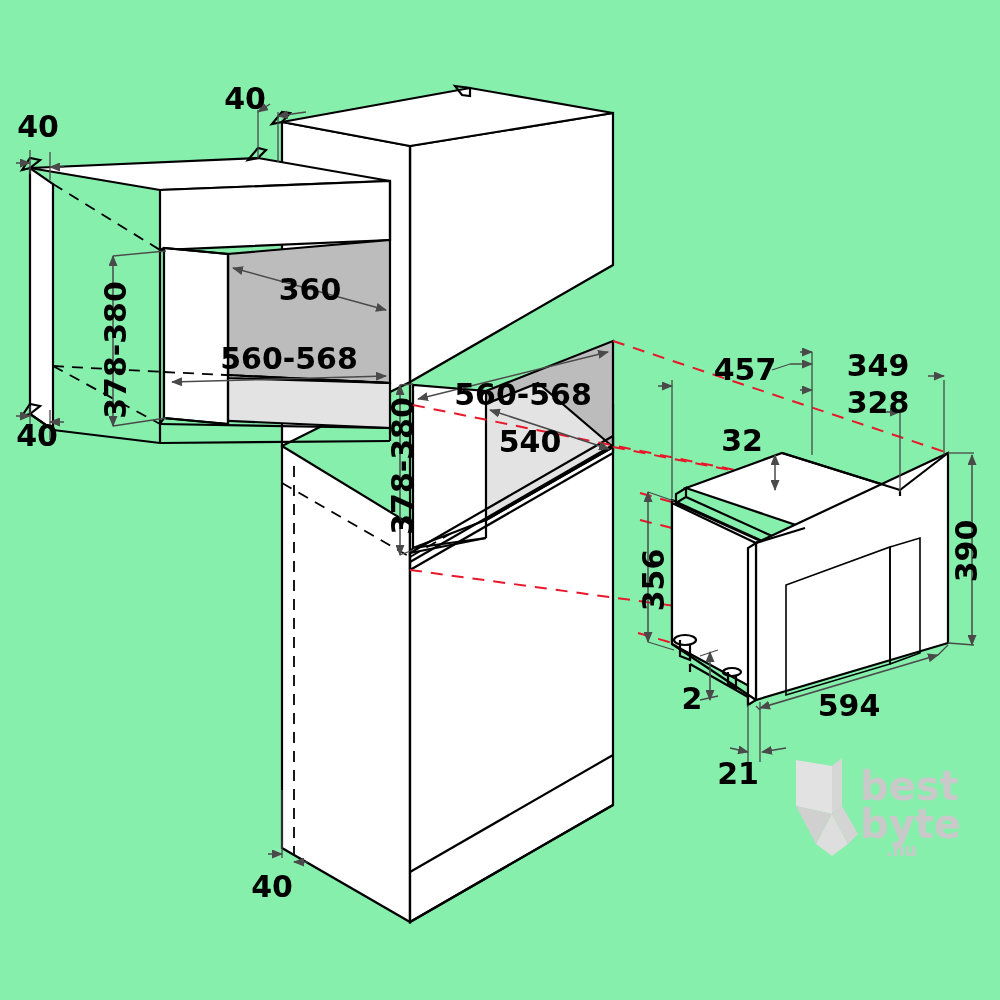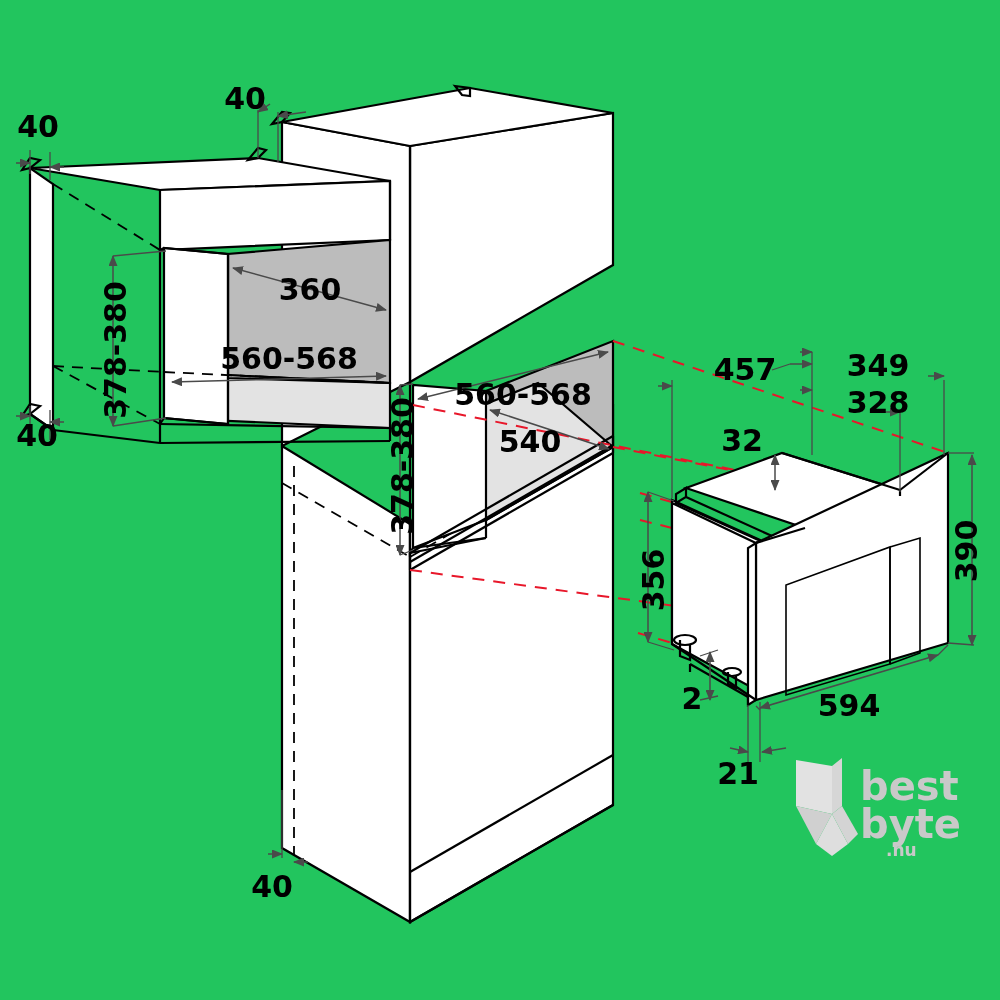--- a/index.html
+++ b/index.html
@@ -4,21 +4,21 @@
 <style>
   html, body {
     margin: 0;
     padding: 0;
     background: #ffffff;
   }
   #canvas {
     position: relative;
     width: 1000px;
     height: 1000px;
-    background: #22c55e;
+    background: #86efac;
     font-family: "DejaVu Sans", sans-serif;
     overflow: hidden;
   }
   svg#drawing {
     position: absolute;
     top: 0; left: 0;
     width: 1000px;
     height: 1000px;
   }
   .solid { fill: none; stroke: #000000; stroke-width: 2.2; stroke-linejoin: miter; stroke-linecap: butt; }

